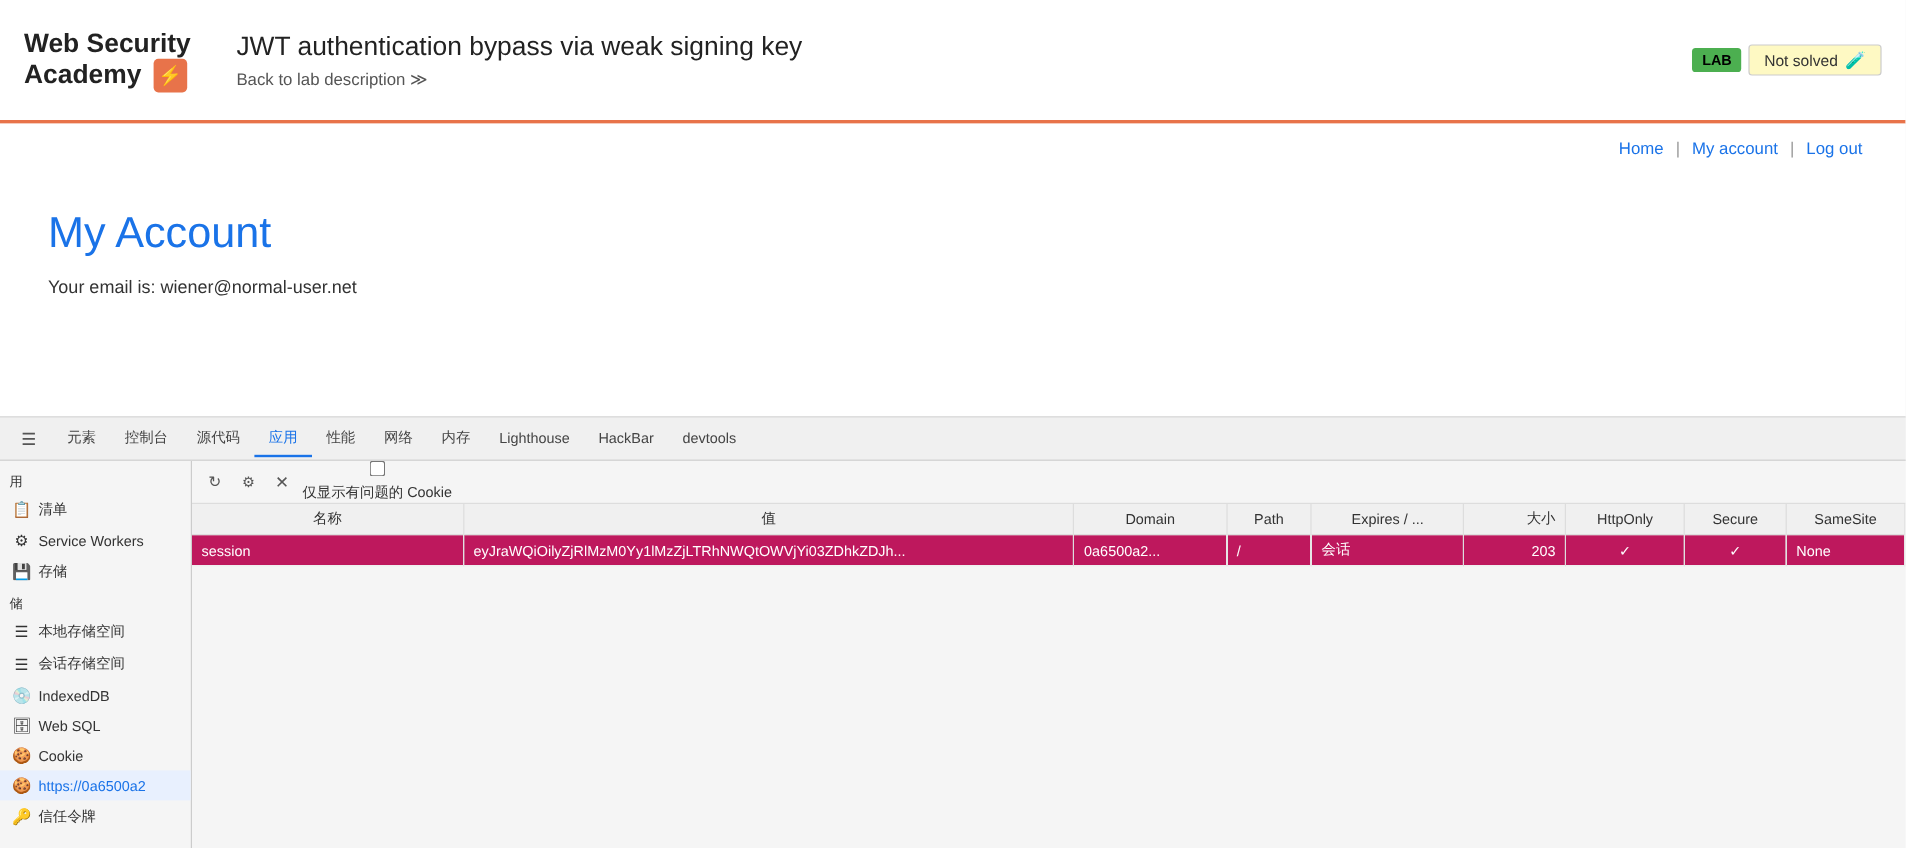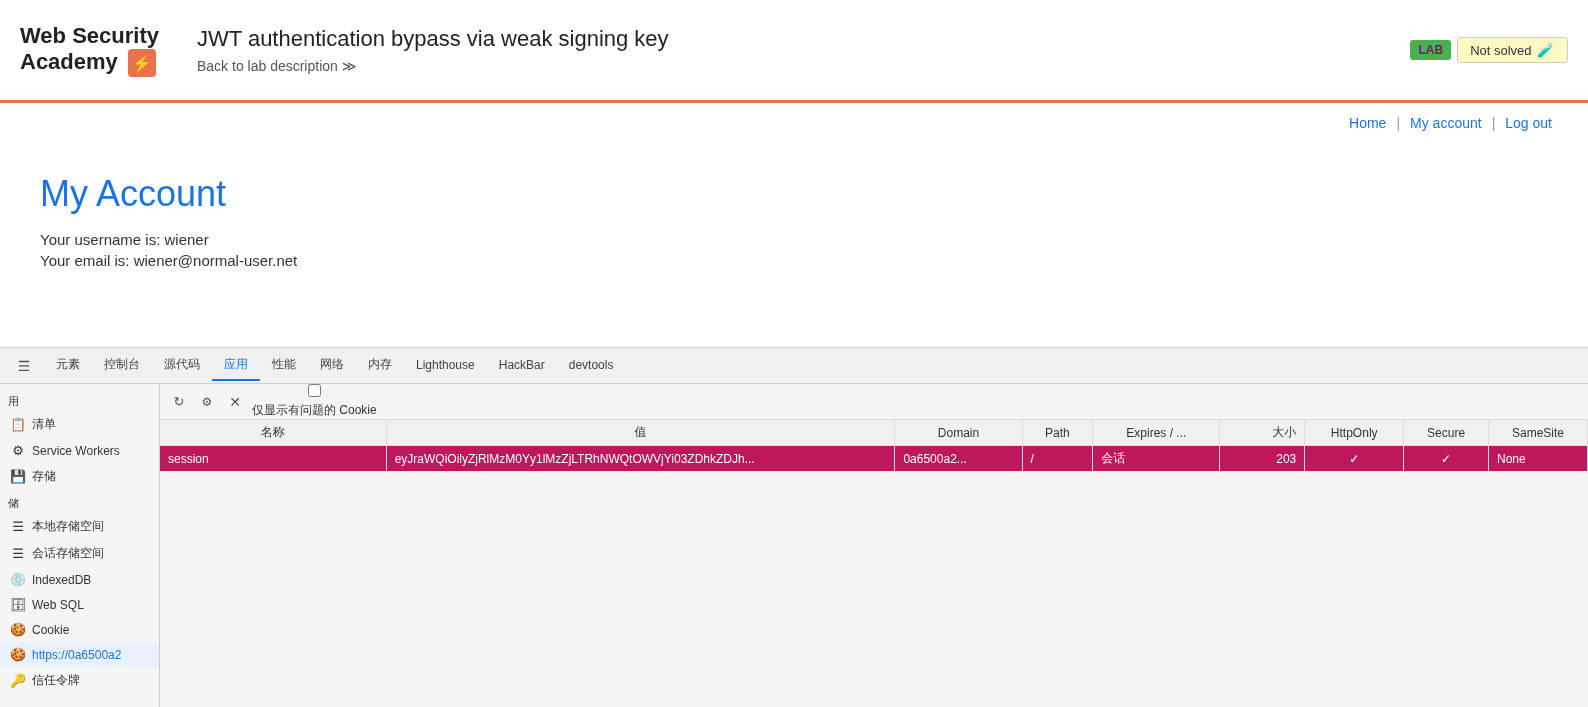--- a/index.html
+++ b/index.html
@@ -52,21 +52,21 @@
       margin-top: 6px;
       display: block;
     }
     .lab-status-area {
       display: flex;
       align-items: center;
       gap: 6px;
     }
     .lab-badge {
       background: #4caf50;
-      color: #701a75;
+      color: #000000;
       font-size: 12px;
       font-weight: bold;
       padding: 3px 8px;
       border-radius: 3px;
     }
     .not-solved-btn {
       border: 1px solid #ccc;
       background: #fef9c3;
       padding: 4px 12px;
       border-radius: 3px;
@@ -366,21 +366,20 @@
 <div class="nav-bar">
   <a class="nav-link" href="#">Home</a>
   <span class="nav-separator"> | </span>
   <a class="nav-link" href="#">My account</a>
   <span class="nav-separator"> | </span>
   <a class="nav-link" href="#">Log out</a>
 </div>
 
 <div class="website-content">
   <h1 class="my-account-title">My Account</h1>
-  <p class="username-text">Your username is: wiener</p>
   <p class="email-text">Your email is: wiener@normal-user.net</p>
 </div>
 
 <div class="devtools-container">
 
   <div class="devtools-tabs">
     <div class="devtools-toggle-btn">☰</div>
     <div class="devtools-tab">元素</div>
     <div class="devtools-tab">控制台</div>
     <div class="devtools-tab">源代码</div>

